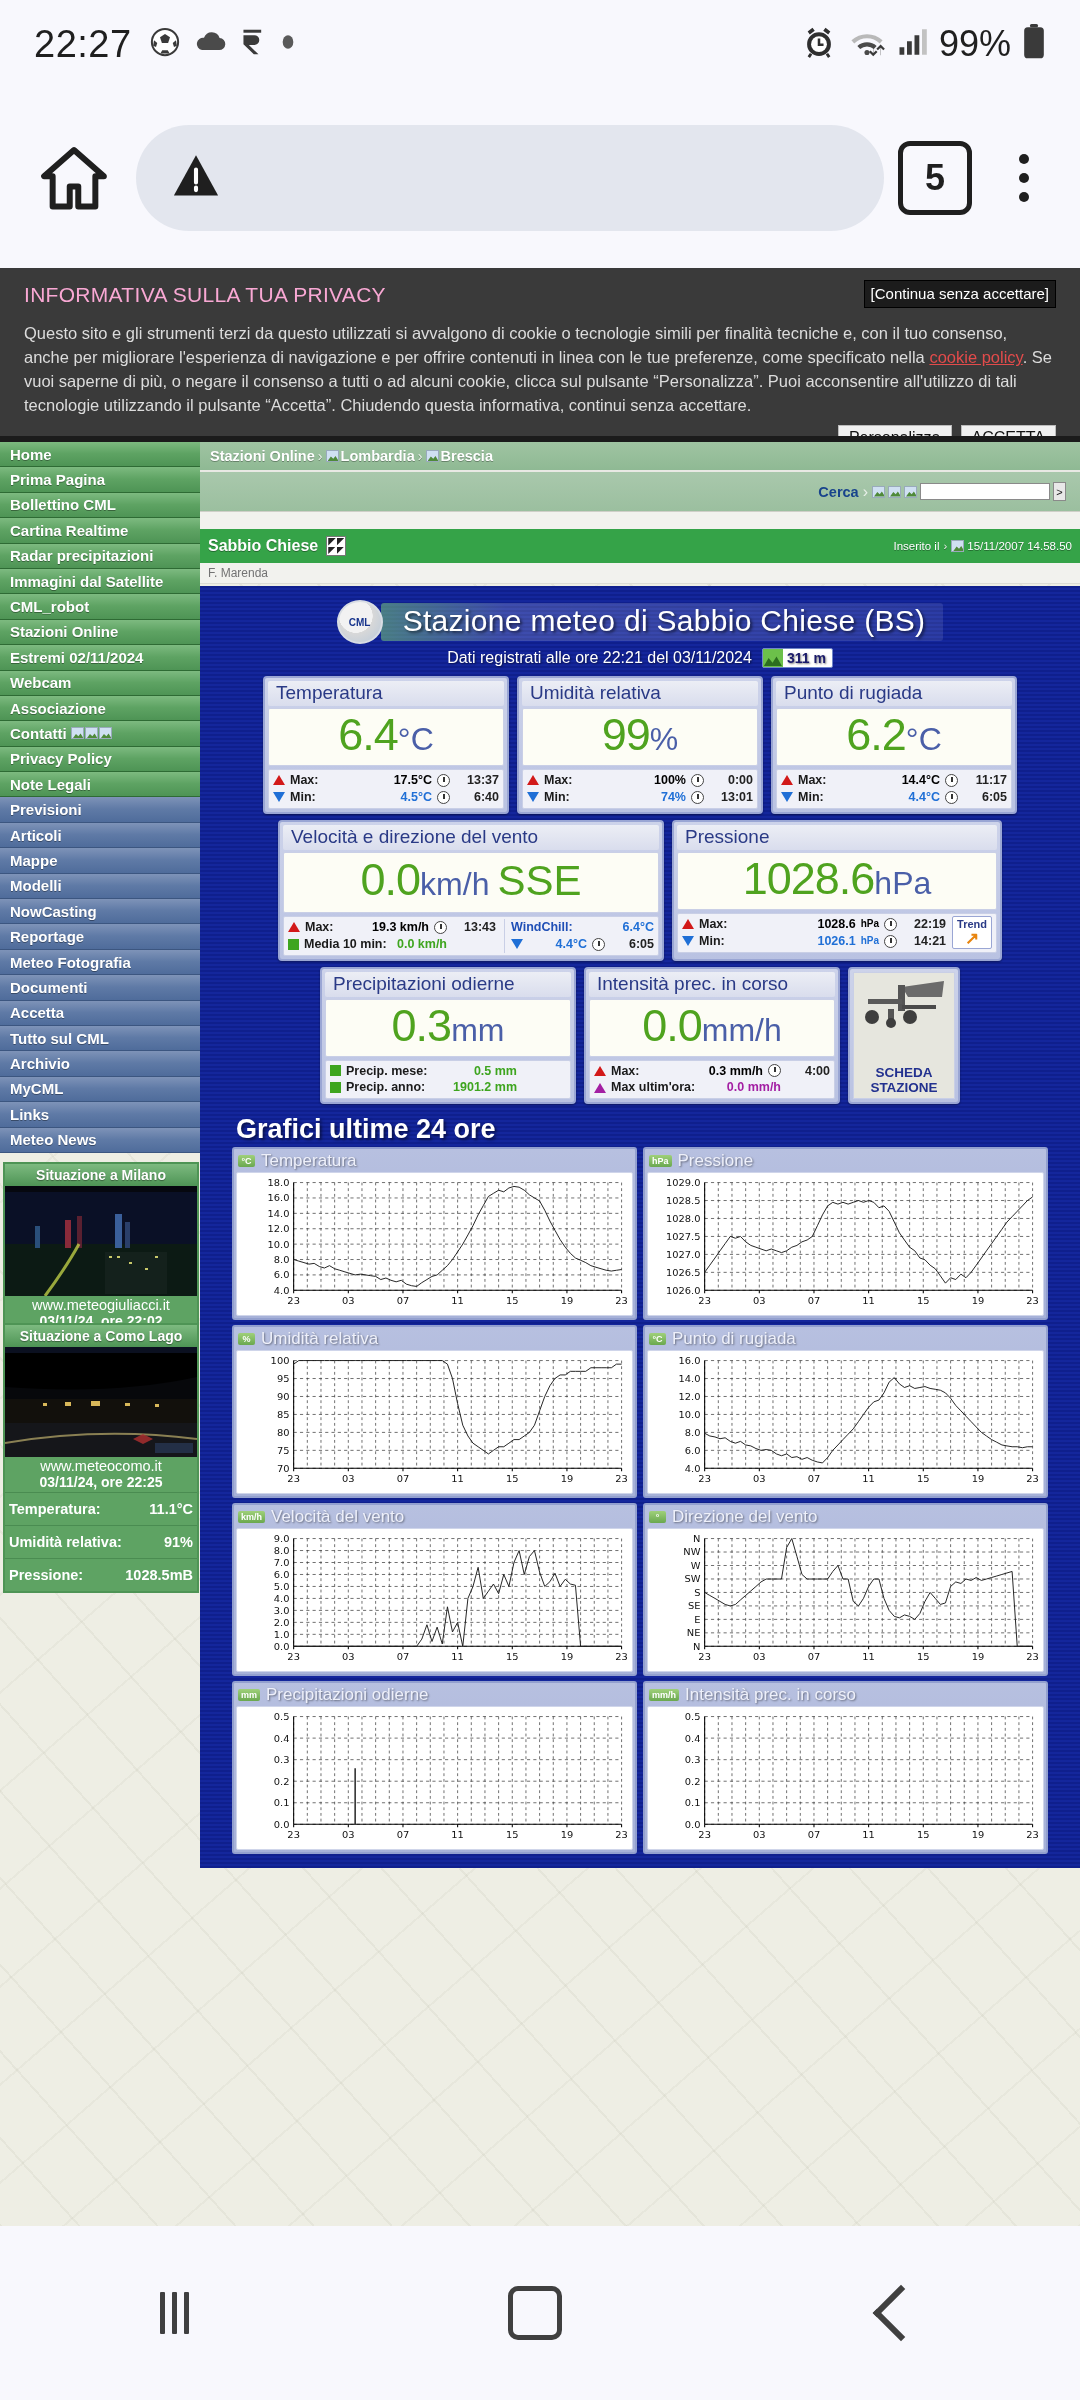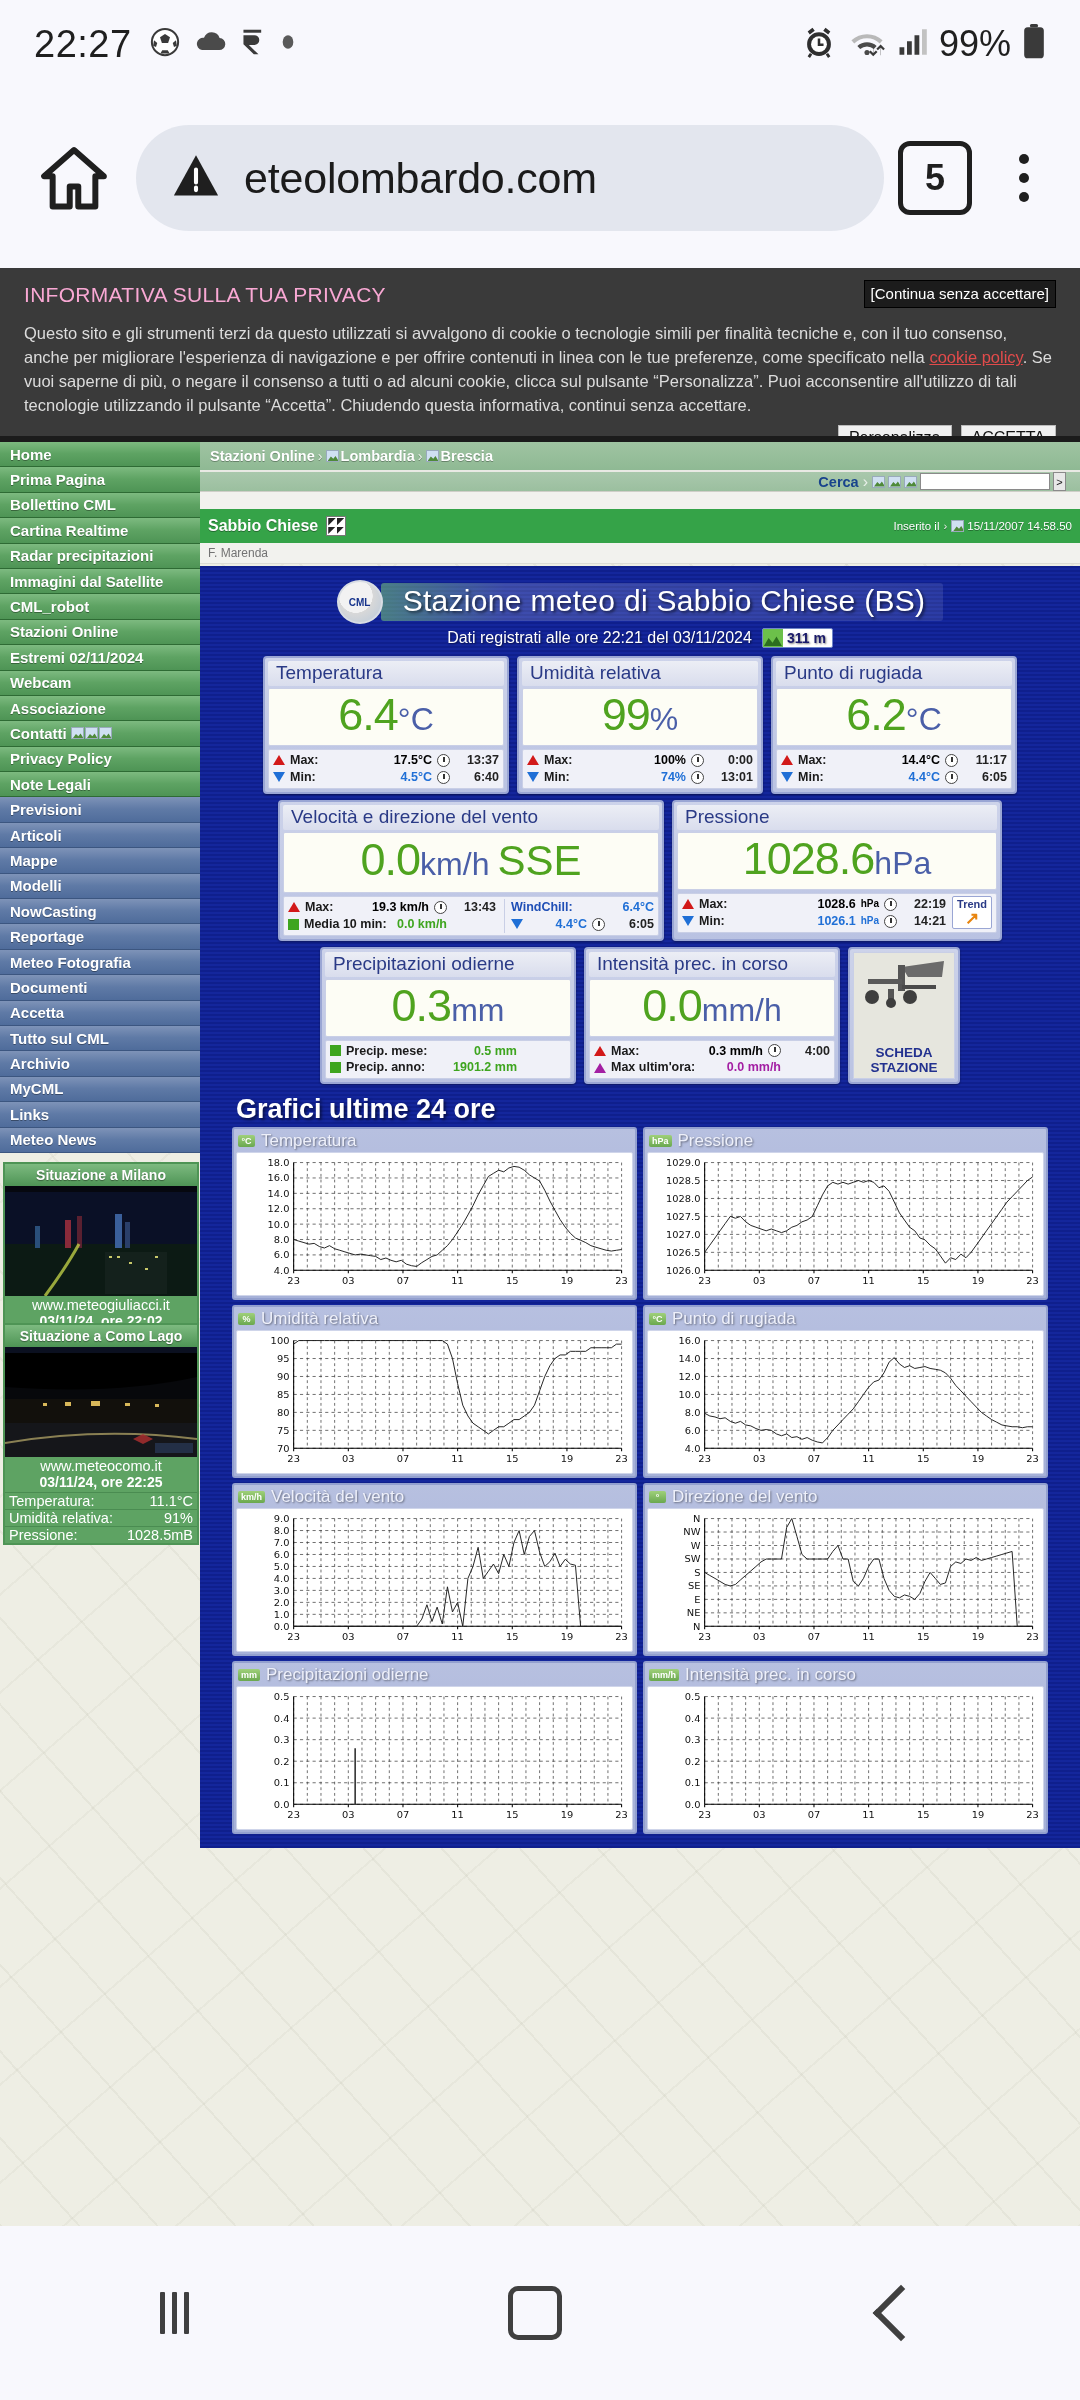--- a/index.html
+++ b/index.html
@@ -97,34 +97,34 @@
 
   
   .wc{ position:absolute; left:3px; width:196px; border:2px solid #4e9455; background:#5ea363; }
   .wc-title{
     background:linear-gradient(to bottom,#7dba80,#4e9455); color:#fff; font-size:14px;
     font-weight:bold; text-align:center; padding:3px 0; text-shadow:0 1px 1px rgba(0,0,0,.4);
   }
   .wc-img{ width:100%; height:110px; display:block; position:relative; overflow:hidden; }
   .wc-site{ color:#fff; font-size:14.5px; text-align:center; padding:1px 0 0; }
   .wc-date{ color:#fff; font-size:14px; font-weight:bold; text-align:center; padding-bottom:2px;}
-  .wc-row{ display:flex; justify-content:space-between; color:#fff; font-size:14.5px; padding:0 4px;
-           border-top:1px solid #4a8c51;}
+  .wc-row{ display:flex; justify-content:space-between; color:#fff; font-size:14.5px; padding:8px 4px;
+           border-top:1px solid #4a8c51;font-weight:bold;}
 
   
   .content{ position:absolute; left:200px; top:6px; width:880px; }
   .breadcrumb{
     background:linear-gradient(to bottom,#9fc4a2 0%,#8fb994 100%); height:30px;
     display:flex; align-items:center; padding-left:10px; color:#fff; font-size:14.5px;
     font-weight:bold; text-shadow:0 1px 0 rgba(0,0,0,.3); gap:2px;
     border-bottom:2px solid #e9e9e4;
   }
   .bc-sep{ color:#e8efe8; font-weight:normal; margin:0 1px;}
   .searchbar{
-    background:linear-gradient(to bottom,#a9c8ac 0%,#9bbf9f 100%); height:20px;
+    background:linear-gradient(to bottom,#a9c8ac 0%,#9bbf9f 100%); height:40px;
     display:flex; align-items:center; justify-content:flex-end; padding-right:14px; gap:3px;
     border-bottom:1px solid #cfcfc8;
   }
   .searchbar .lbl{ color:#18438c; font-size:14.5px; font-weight:bold; }
   .search-field{ width:130px; height:17px; background:#fff; border:1px solid #8a8a8a; }
   .search-go{ width:13px; height:19px; background:#e8e8e8; border:1px solid #8a8a8a; font-size:11px;
               display:flex; align-items:center; justify-content:center; color:#222;}
   .spacer-white{ height:17px; background:#f2f2ee; }
   .station-bar{
     background:#35a348; height:34px; display:flex; align-items:center; padding:0 8px;
@@ -322,21 +322,20 @@
         <path d="M13 3.2L2.5 12.4h3V23h6v-7h3v7h6V12.4h3z" fill="none" stroke="#1f1f1f" stroke-width="2.1" stroke-linejoin="round"></path>
       </svg>
   </div>
   <div class="omnibox">
     <span>
       <svg width="52" height="52" viewBox="0 0 24 24">
           <path d="M12 2.4L22.2 21H1.8z" fill="#1f1f1f"></path>
           <path d="M12 9v6M12 17.3v1.2" stroke="#fff" stroke-width="1.9" stroke-linecap="round"></path>
         </svg>
     </span>
-    <span class="omni-url"><span class="faded"></span><span>eteolombardo.com</span></span>
   </div>
   <div class="tabcount">
     <span>5</span>
   </div>
   <div class="kebab">
     <i></i>
     <i></i>
     <i></i>
   </div>
 </div>

